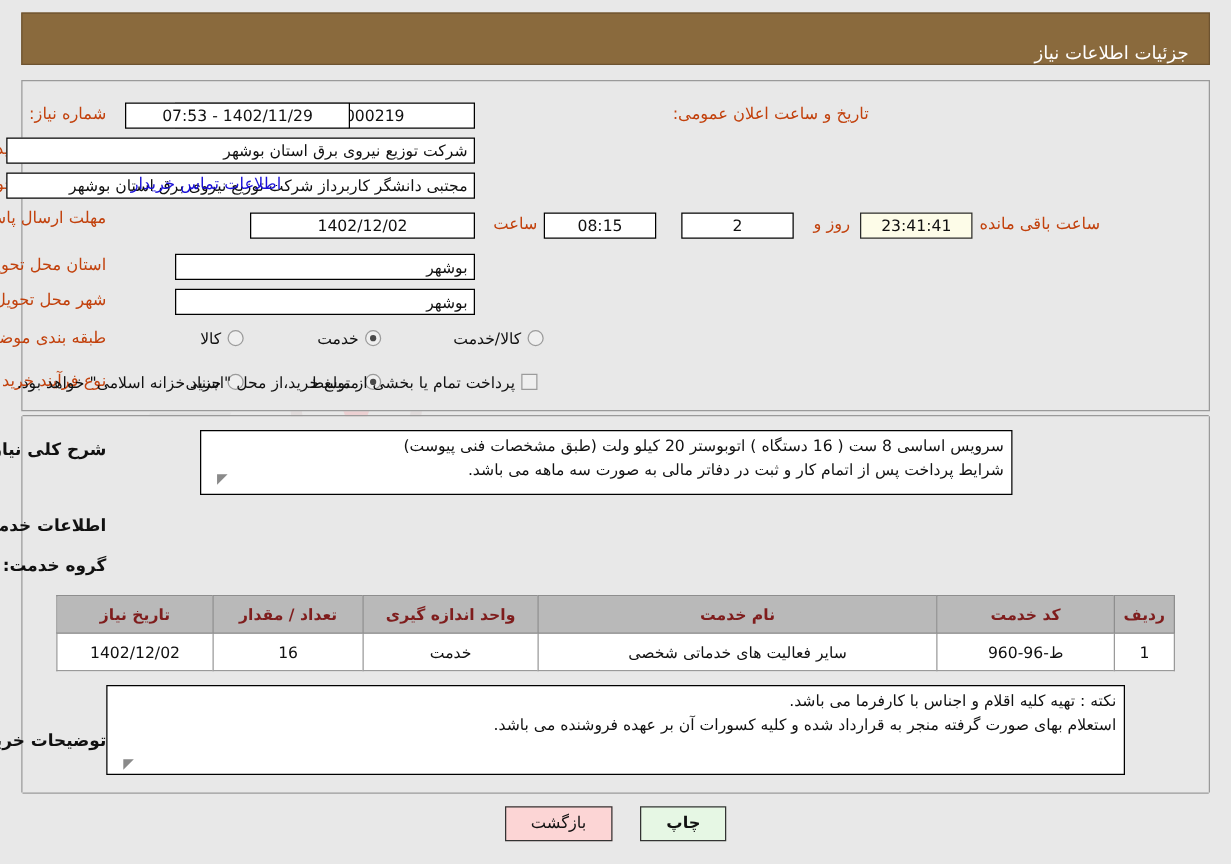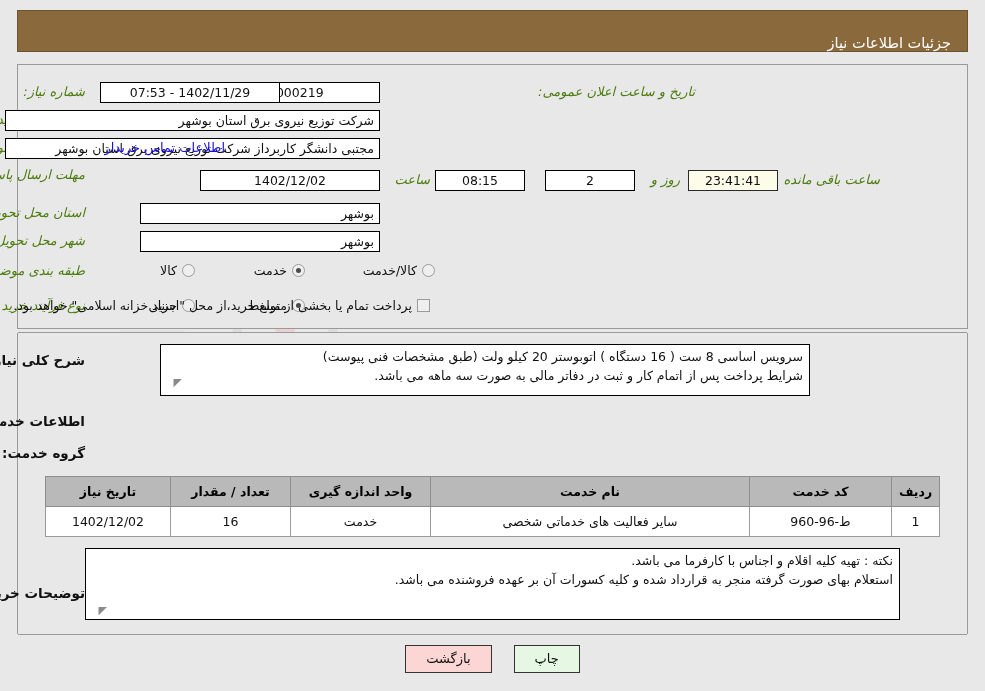--- a/index.html
+++ b/index.html
@@ -51,25 +51,24 @@
     background: #e8e8e8;
     border: 1px solid #9a9a9a;
     z-index: 2;
   }
   #panel-top    { left: 17px; top: 64px;  width: 951px; height: 265px; }
 
   
   .lbl {
     position: absolute;
     font-size: 13px;
-    color: #4d7c0f;
+    color: #c2410c;
     white-space: nowrap;
     text-align: right;
     z-index: 4;
-    font-style: italic;
   }
   .fld {
     position: absolute;
     background: #ffffff;
     border: 1px solid #000000;
     font-size: 12.5px;
     color: #111111;
     display: flex;
     align-items: center;
     padding: 0 5px;
@@ -163,21 +162,21 @@
   }
   table.grid {
     width: 100%;
     border-collapse: collapse;
     font-size: 12.5px;
     background: #ffffff;
   }
   table.grid th {
     background: #b9b9b9;
     border: 1px solid #8e8e8e;
-    color: #000000;
+    color: #7f1d1d;
     font-weight: bold;
     padding: 7px 4px;
     text-align: center;
     white-space: nowrap;
   }
   table.grid td {
     background: #ffffff;
     border: 1px solid #9a9a9a;
     color: #111111;
     padding: 7px 4px;
@@ -198,21 +197,21 @@
   .btn {
     border: 1px solid #333333;
     font-size: 13px;
     color: #111111;
     padding: 3px 20px;
     cursor: pointer;
     font-family: inherit;
     line-height: 1.5;
   }
   .btn-back  { background: #fcd5d5; }
-  .btn-print { background: #e6f7e4; }
+  .btn-print { background: #e6f7e4; font-weight: bold; }
 
   .divider {
     position: absolute;
     left: 18px;
     width: 949px;
     height: 1px;
     background: #9a9a9a;
     z-index: 3;
   }
 </style>

